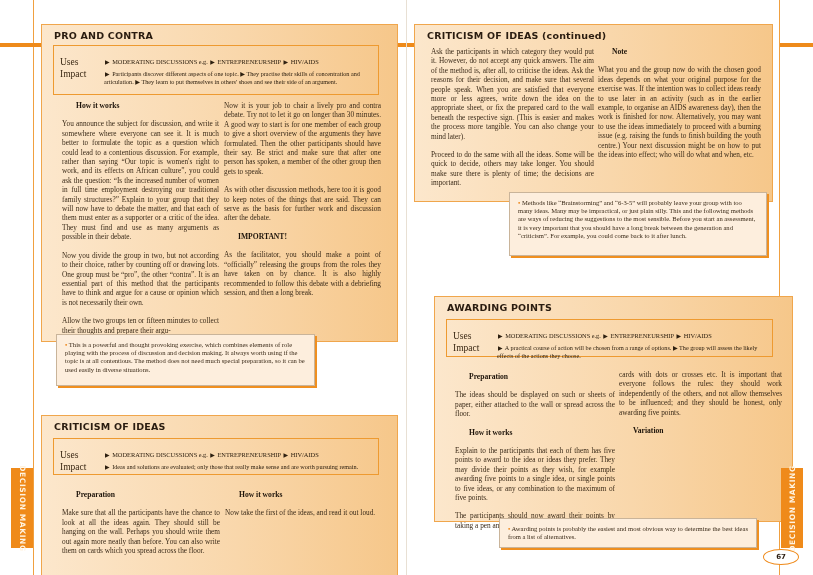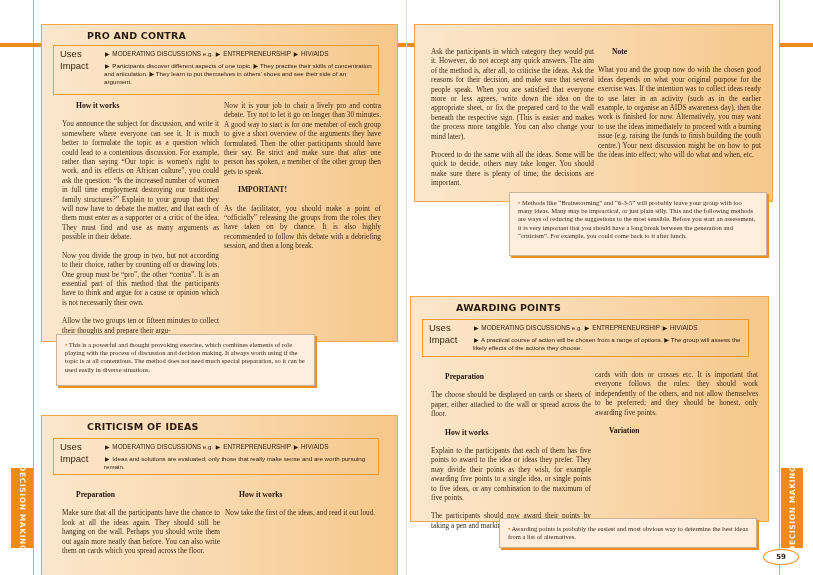--- a/index.html
+++ b/index.html
@@ -16,28 +16,28 @@
 
   .panel {
     position: absolute;
     background: linear-gradient(90deg, #fce7cc 0%, #f9d7ab 55%, #f6c78a 100%);
     border: 1px solid #f0a64c;
     box-sizing: border-box;
   }
   .panel-title {
     position: absolute; left: 12px; top: 5px;
     font-family: "DejaVu Sans", sans-serif; font-weight: bold;
-    font-size: 9.5px; letter-spacing: 0.2px; color: #2a1c10; margin-left: 33px;
+    font-size: 9.5px; letter-spacing: 0.2px; color: #2a1c10;
   }
   .meta {
     position: absolute;
     border: 1px solid #ee9a30;
     box-sizing: border-box;
-    padding: 3px 6px;
-    font-family: Liberation Sans, sans-serif;
+    padding: 11px 6px;
+    font-family: Liberation Serif, serif;
     color: #2e2010;
   }
   .meta-row { display: flex; align-items: flex-start; line-height: 10px; }
   .meta-label { font-size: 9.5px; width: 44px; flex: 0 0 44px; color: #3a2814; }
   .meta-val { font-size: 6.2px; line-height: 8px; padding-top: 1px; }
   .caps { font-size: 6.4px; }
   .tri { font-size: 6px; margin: 0 1px; }
 
   .col { position: absolute; font-size: 7.3px; line-height: 9.4px; text-align: justify; color: #3a2a18; }
   .col h4 { font-size: 7.6px; margin: 0 0 9px 14px; font-weight: bold; color: #1e140a; }
@@ -102,20 +102,21 @@
     </div>
   </div>
   <div class="col" style="left:20px;top:76px;width:157px;">
     <h4>How it works</h4>
     <p>You announce the subject for discussion, and write it somewhere where everyone can see it. It is much better to formulate the topic as a question which could lead to a contentious discussion. For example, rather than saying “Our topic is women's right to work, and its effects on African culture”, you could ask the question: “Is the increased number of women in full time employment destroying our traditional family structures?” Explain to your group that they will now have to debate the matter, and that each of them must enter as a supporter or a critic of the idea. They must find and use as many arguments as possible in their debate.</p>
     <p>Now you divide the group in two, but not according to their choice, rather by counting off or drawing lots. One group must be “pro”, the other “contra”. It is an essential part of this method that the participants have to think and argue for a cause or opinion which is not necessarily their own.</p>
     <p>Allow the two groups ten or fifteen minutes to collect their thoughts and prepare their argu-</p>
   </div>
   <div class="col" style="left:182px;top:76px;width:157px;">
     <p>Now it is your job to chair a lively pro and contra debate. Try not to let it go on longer than 30 minutes. A good way to start is for one member of each group to give a short overview of the arguments they have formulated. Then the other participants should have their say. Be strict and make sure that after one person has spoken, a member of the other group then gets to speak.</p>
+    <p>As with other discussion methods, here too it is good to keep notes of the things that are said. They can serve as the basis for further work and discussion after the debate.</p>
     <h4>IMPORTANT!</h4>
     <p>As the facilitator, you should make a point of “officially” releasing the groups from the roles they have taken on by chance. It is also highly recommended to follow this debate with a debriefing session, and then a long break.</p>
   </div>
 </div>
 <div class="note" style="left:56px;top:334px;width:259px;height:52px;">
   <span class="bullet">•</span>
   <span>This is a powerful and thought provoking exercise, which combines elements of role playing with the process of discussion and decision making. It always worth using if the topic is at all contentious. The method does not need much special preparation, so it can be used easily in diverse situations.</span>
 </div>
 
 <div class="panel" style="left:41px;top:415px;width:357px;height:194px;">
@@ -150,35 +151,36 @@
     <p>Now take the first of the ideas, and read it out loud.</p>
   </div>
 </div>
 
 <div class="tab" style="left:11px;top:468px;height:80px;">
   <span style="transform:rotate(90deg);">DECISION MAKING</span>
 </div>
 <div class="pagenum" style="left:15px;top:566px;margin-top:9px;">66</div>
 
 <div class="panel" style="left:414px;top:24px;width:359px;height:178px;">
+  <div class="panel-title">CRITICISM OF IDEAS (continued)</div>
   <div class="col" style="left:16px;top:22px;width:163px;">
     <p>Ask the participants in which category they would put it. However, do not accept any quick answers. The aim of the method is, after all, to criticise the ideas. Ask the reasons for their decision, and make sure that several people speak. When you are satisfied that everyone more or less agrees, write down the idea on the appropriate sheet, or fix the prepared card to the wall beneath the respective sign. (This is easier and makes the process more tangible. You can also change your mind later).</p>
     <p>Proceed to do the same with all the ideas. Some will be quick to decide, others may take longer. You should make sure there is plenty of time; the decisions are important.</p>
   </div>
   <div class="col" style="left:183px;top:22px;width:163px;">
     <h4>Note</h4>
     <p>What you and the group now do with the chosen good ideas depends on what your original purpose for the exercise was. If the intention was to collect ideas ready to use later in an activity (such as in the earlier example, to organise an AIDS awareness day), then the work is finished for now. Alternatively, you may want to use the ideas immediately to proceed with a burning issue (e.g. raising the funds to finish building the youth centre.) Your next discussion might be on how to put the ideas into effect; who will do what and when, etc.</p>
   </div>
 </div>
 <div class="note" style="left:509px;top:192px;width:258px;height:64px;">
   <span class="bullet">•</span>
   <span>Methods like “Brainstorming” and “6-3-5” will probably leave your group with too many ideas. Many may be impractical, or just plain silly. This and the following methods are ways of reducing the suggestions to the most sensible. Before you start an assessment, it is very important that you should have a long break between the generation and “criticism”. For example, you could come back to it after lunch.</span>
 </div>
 
-<div class="panel" style="left:410px;top:296px;width:359px;height:226px;">
+<div class="panel" style="left:434px;top:296px;width:359px;height:226px;">
   <div class="panel-title">AWARDING POINTS</div>
   <div class="meta" style="left:11px;top:22px;width:327px;height:38px;">
     <div class="meta-row">
       <span class="meta-label">Uses</span>
       <span class="meta-val">
         <span class="tri">▶</span>
         <span class="caps">MODERATING DISCUSSIONS</span>
         <span>e.g.</span>
         <span class="tri">▶</span>
         <span class="caps">ENTREPRENEURSHIP</span>
@@ -189,31 +191,31 @@
     <div class="meta-row" style="margin-top:2px;">
       <span class="meta-label">Impact</span>
       <span class="meta-val">
         <span class="tri">▶</span>
         <span>A practical course of action will be chosen from a range of options. ▶ The group will assess the likely effects of the actions they choose.</span>
       </span>
     </div>
   </div>
   <div class="col" style="left:20px;top:75px;width:160px;">
     <h4>Preparation</h4>
-    <p>The choose should be displayed on cards or sheets of paper, either attached to the wall or spread across the floor.</p>
+    <p>The ideas should be displayed on such or sheets of paper, either attached to the wall or spread across the floor.</p>
     <h4>How it works</h4>
     <p>Explain to the participants that each of them has five points to award to the idea or ideas they prefer. They may divide their points as they wish, for example awarding five points to a single idea, or single points to five ideas, or any combination to the maximum of five points.</p>
     <p>The participants should now award their points by taking a pen and marking the appropriate sheets or</p>
   </div>
   <div class="col" style="left:184px;top:73px;width:163px;">
-    <p>cards with dots or crosses etc. It is important that everyone follows the rules: they should work independently of the others, and not allow themselves to be preferred; and they should be honest, only awarding five points.</p>
+    <p>cards with dots or crosses etc. It is important that everyone follows the rules: they should work independently of the others, and not allow themselves to be influenced; and they should be honest, only awarding five points.</p>
     <h4>Variation</h4>
   </div>
 </div>
 <div class="note" style="left:499px;top:518px;width:258px;height:30px;">
   <span class="bullet">•</span>
   <span>Awarding points is probably the easiest and most obvious way to determine the best ideas from a list of alternatives.</span>
 </div>
 
 <div class="tab" style="left:781px;top:468px;height:80px;">
   <span style="transform:rotate(-90deg);">DECISION MAKING</span>
 </div>
-<div class="pagenum" style="left:763px;top:549px;">59</div>
+<div class="pagenum" style="left:763px;top:549px;">67</div>
 
 </body></html>

